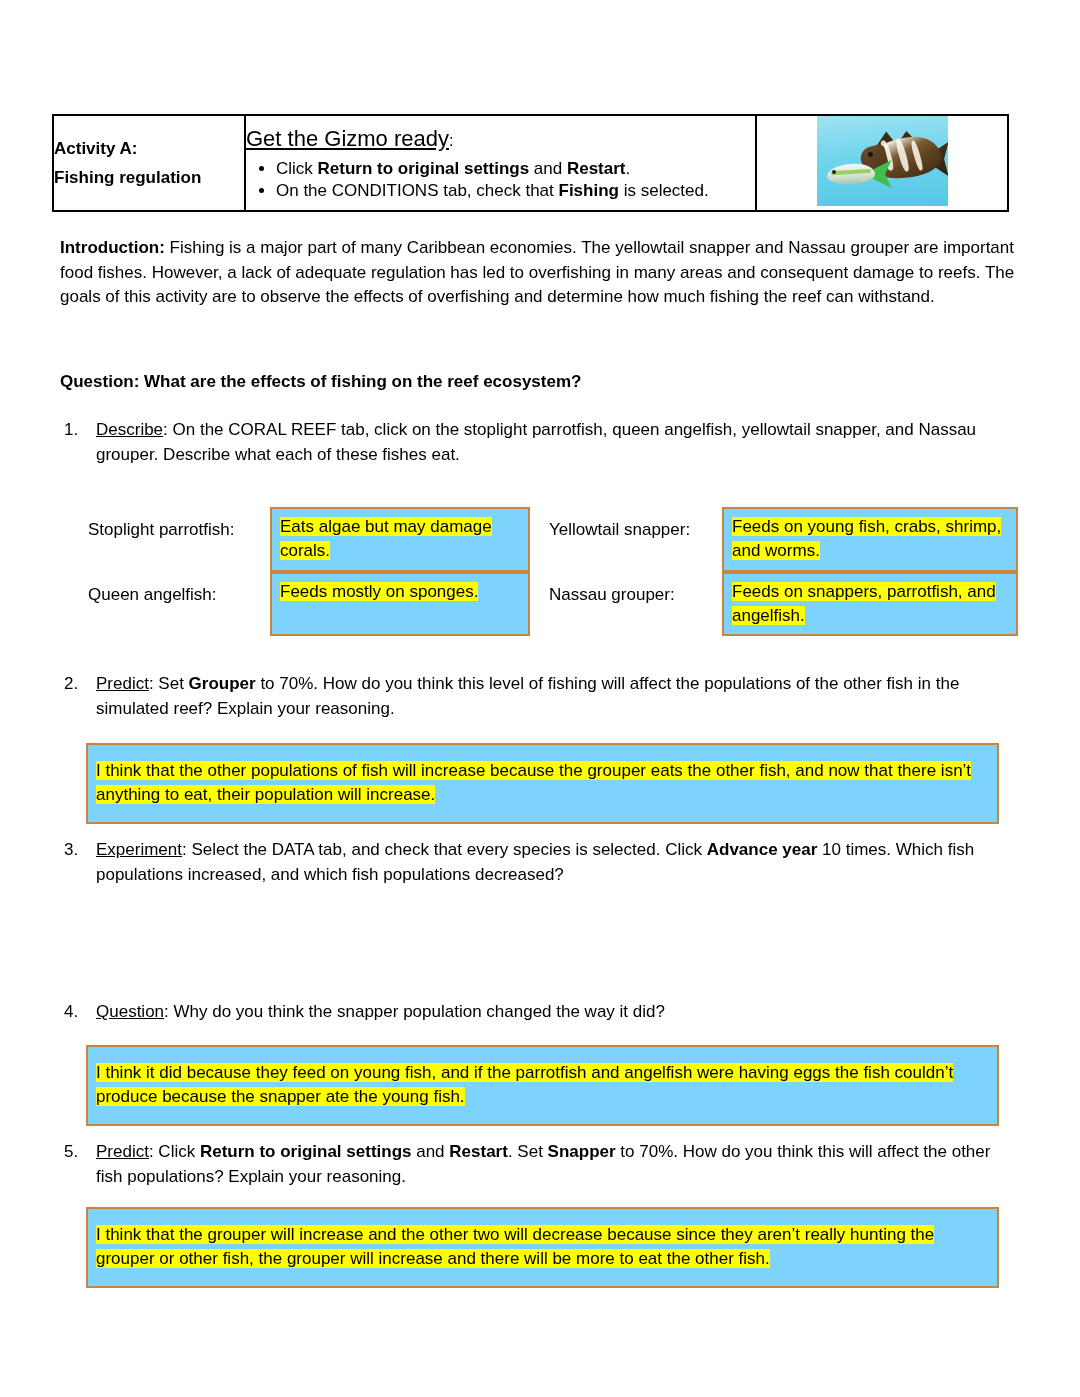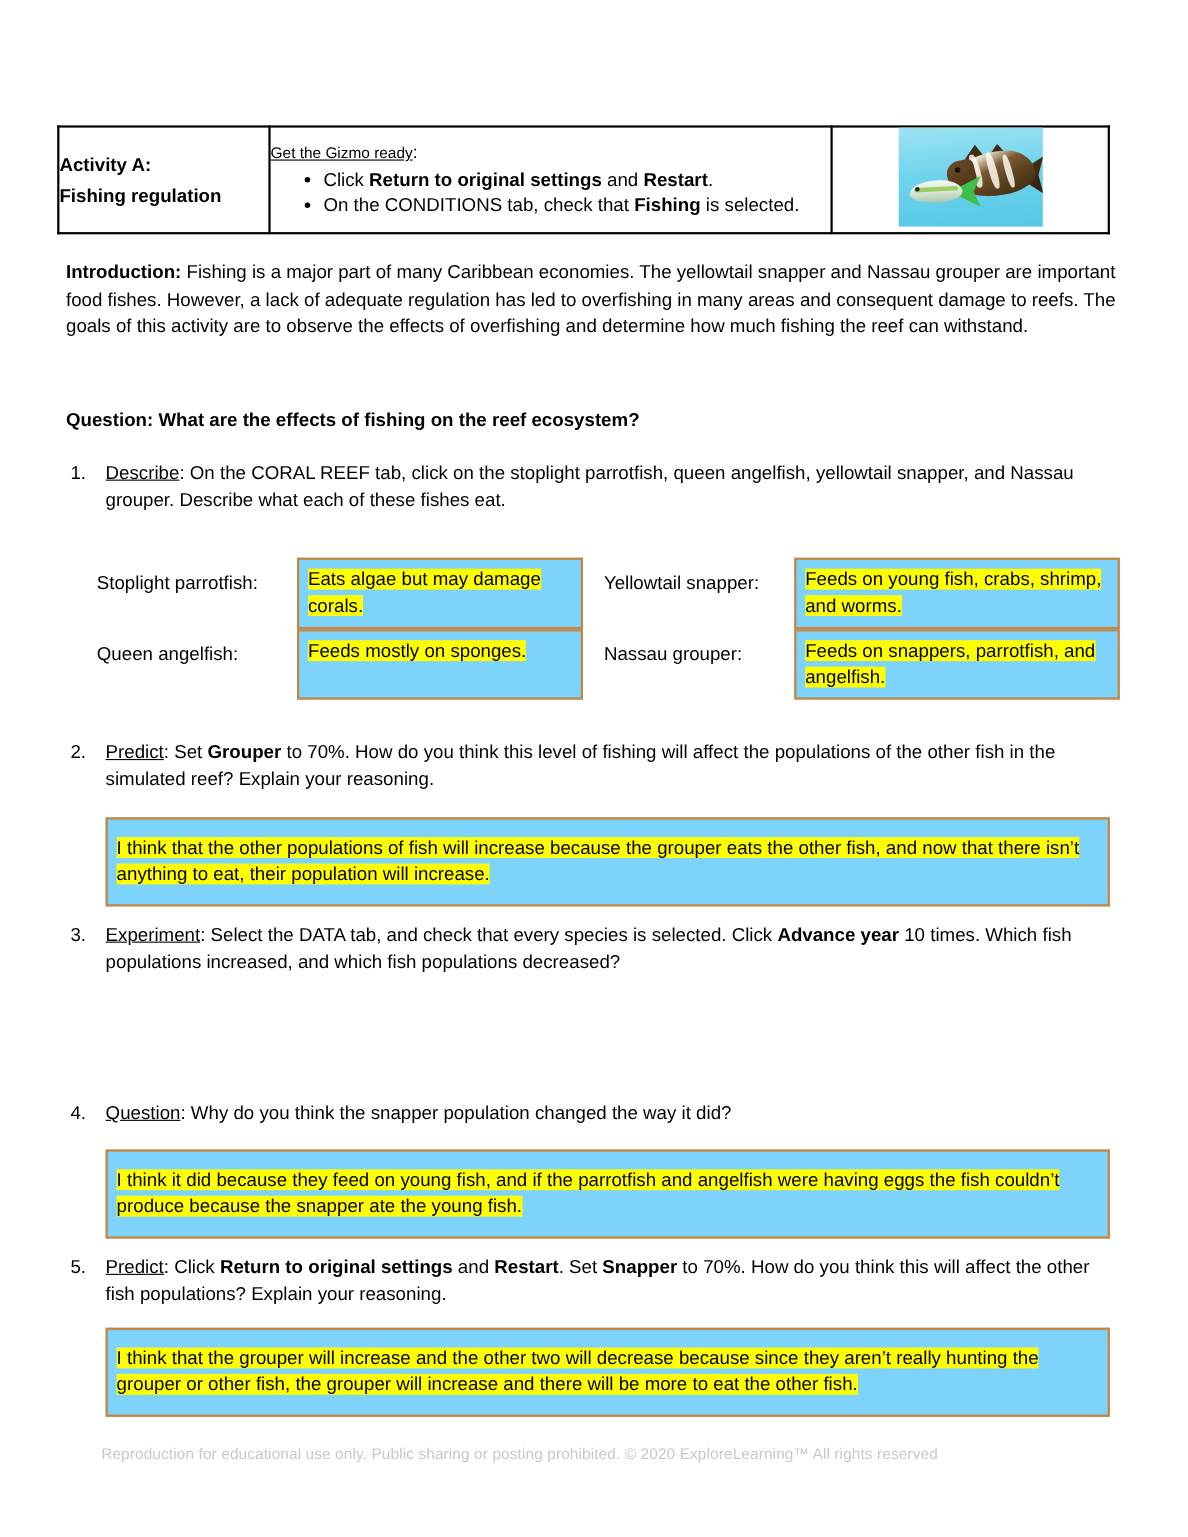--- a/index.html
+++ b/index.html
@@ -52,28 +52,28 @@
     line-height: 1.0;
     padding: 6px 0;
     white-space: nowrap;
   }
 
   .steps-cell {
     padding: 10px 12px 10px 12px;
     vertical-align: top;
   }
   .gizmo-ready {
-    font-size: 14px;
+    font-size: 22px;
     text-decoration: underline;
     margin: 2px 0 4px 0;
     display: inline-block;
   }
   ul.steps {
     margin: 2px 0 0 0;
-    padding-left: 48px;
+    padding-left: 30px;
     list-style-type: disc;
   }
   ul.steps li {
     font-size: 17px;
     line-height: 1.32;
     margin: 0;
     padding: 0;
   }
   ul.steps li b { font-weight: bold; }
 
@@ -255,21 +255,21 @@
     width: 260px;
     flex: 0 0 260px;
     min-height: 64px;
   }
   .diet-ans.right { width: 296px; flex: 0 0 296px; }
   .spacer-col { flex: 0 0 10px; }
 
   
   .wide-ans {
     position: absolute;
-    left: 96px;
+    left: 86px;
     width: 913px;
     padding: 14px 10px 14px 8px;
   }
   #ans2 { top: 743px; min-height: 73px; }
   #ans3 { top: 905px; min-height: 73px; }
   #ans4 { top: 1045px; min-height: 73px; }
   #ans5 { top: 1207px; min-height: 73px; }
 
   
   .footer {
@@ -383,15 +383,14 @@
   <div class="item" id="item5">
     <div class="item-row">
       <div class="item-num">5.</div>
       <div class="item-text"><span class="u">Predict</span><span><span>: Click </span><b>Return to original settings</b><span> and </span><b>Restart</b><span>. Set </span><b>Snapper</b><span> to 70%. How do you think this will affect the other fish populations? Explain your reasoning.</span></span></div>
     </div>
   </div>
   <div class="ans-box wide-ans" id="ans5">
     <span class="hl">I think that the grouper will increase and the other two will decrease because since they aren’t really hunting the grouper or other fish, the grouper will increase and there will be more to eat the other fish.</span>
   </div>
 
-  <div class="footer">Reproduction for educational use only. Public sharing or posting prohibited. © 2020 ExploreLearning™ All rights reserved</div>
 
 </div>
 
 </body></html>

